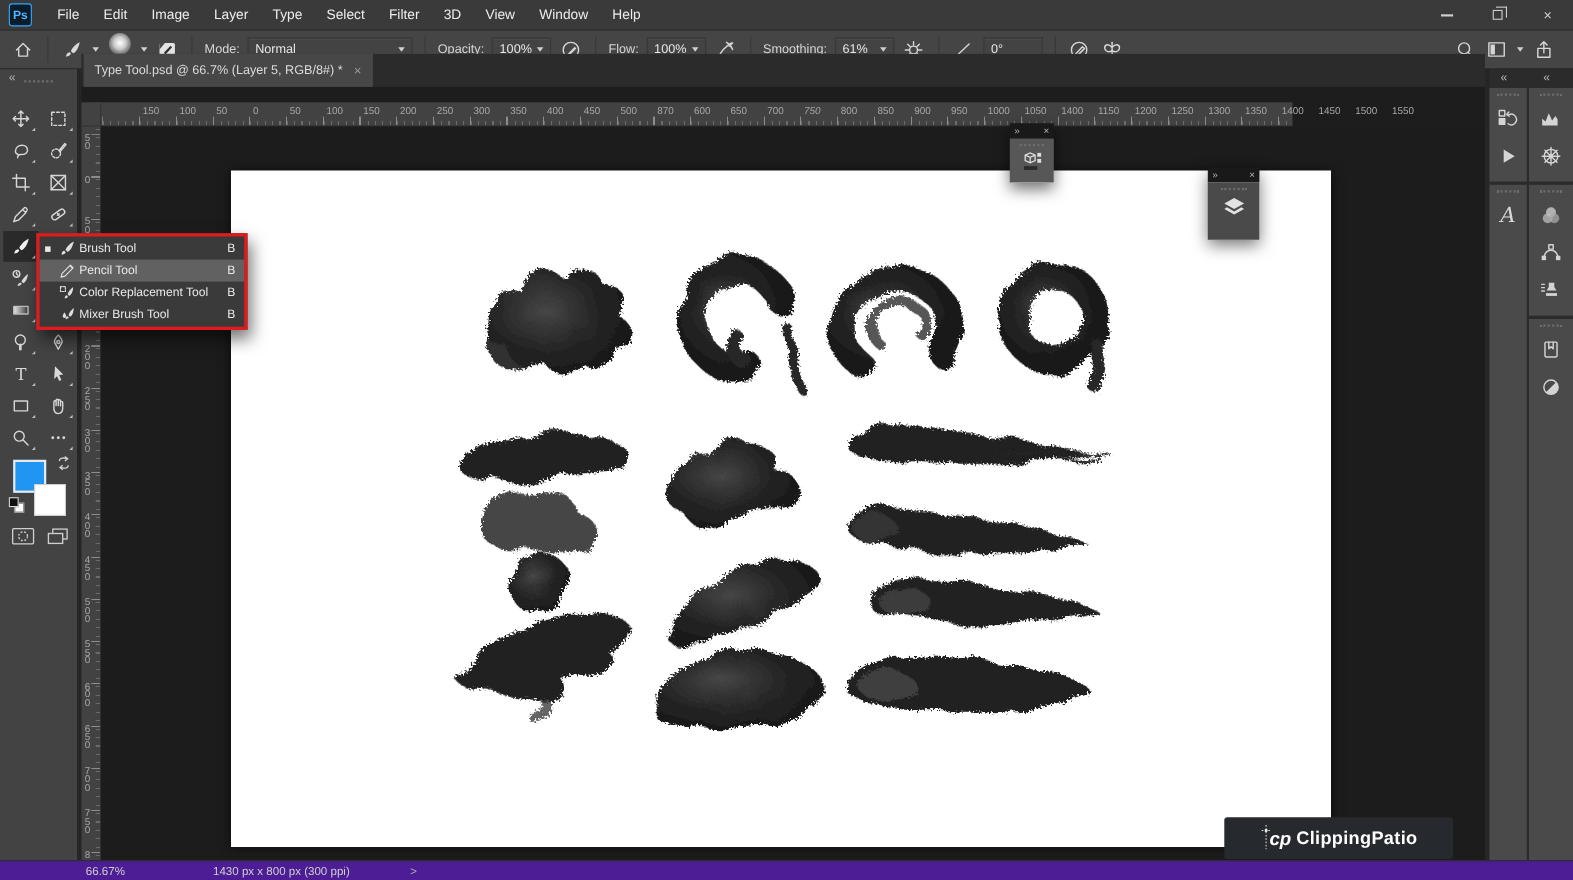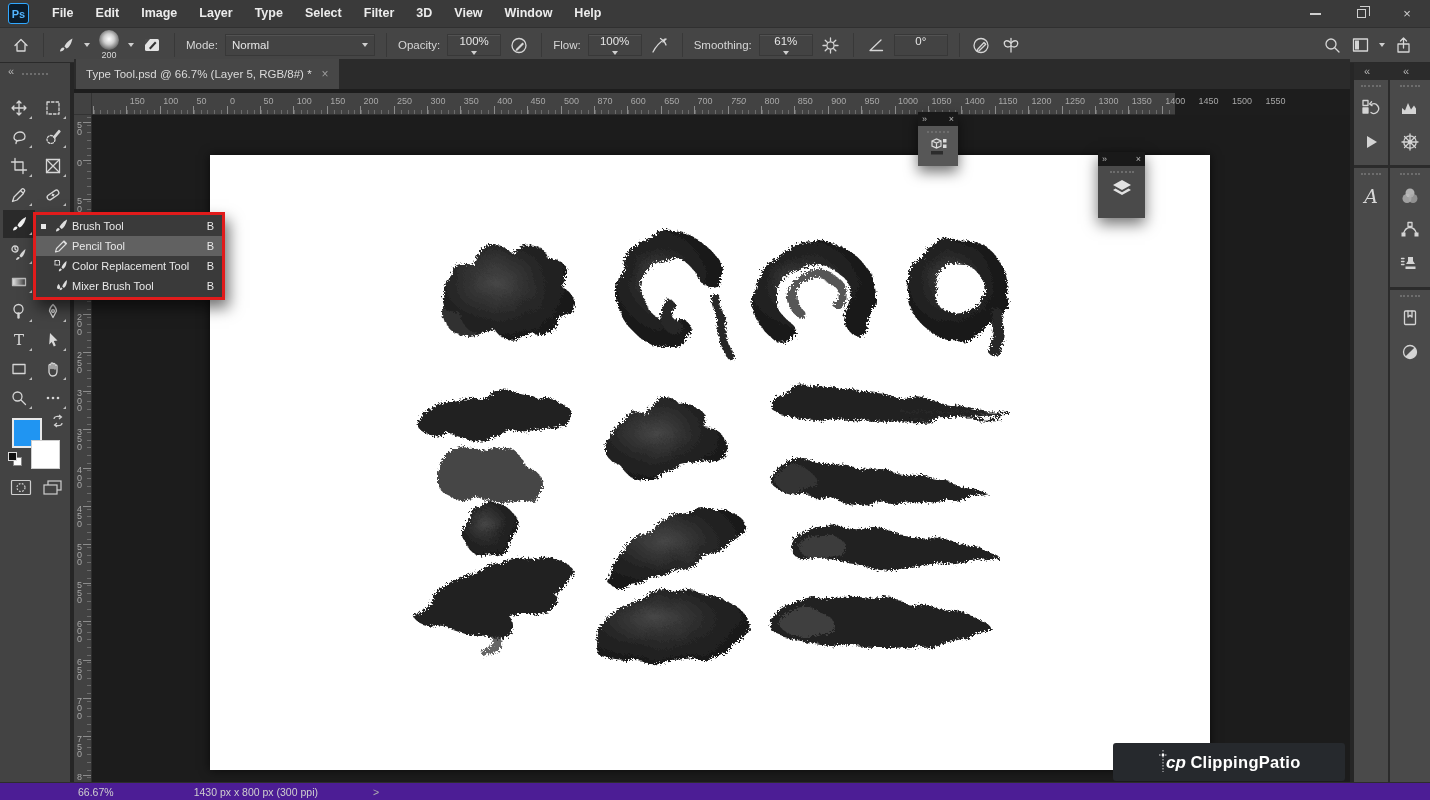--- a/index.html
+++ b/index.html
@@ -4,21 +4,21 @@
 <style>
   html,body{margin:0;padding:0;background:#101010;}
   *{box-sizing:border-box;}
   #app{position:relative;width:1430px;height:800px;overflow:hidden;
        font-family:"Liberation Sans",sans-serif;color:#ddd;background:#1d1d1d;}
   
   .menubar{position:absolute;left:0;top:0;width:1430px;height:27px;background:#3a3a3a;
            display:flex;align-items:center;padding-left:8px;}
   .ps-logo{width:21px;height:21px;border:1px solid #31a8ff;border-radius:3px;background:#0b1c2b;
            color:#53b5ff;font-size:11px;font-weight:bold;display:flex;align-items:center;justify-content:center;margin-right:12px;}
-  .menus{display:flex;align-items:center;height:100%;font-weight:bold;}
+  .menus{display:flex;align-items:center;height:100%;}
   .menu-item{padding:0 11px;font-size:12.5px;color:#ececec;line-height:27px;cursor:default;}
   .wincontrols{margin-left:auto;display:flex;height:100%;}
   .wc{width:46px;height:100%;display:flex;align-items:center;justify-content:center;color:#cfcfcf;}
   .wc-min{display:block;width:11px;height:2px;background:#cfcfcf;}
   .wc-restore{display:block;width:9px;height:9px;border:1px solid #cfcfcf;position:relative;}
   .wc-restore::before{content:"";position:absolute;left:2px;top:-4px;width:9px;height:9px;border:1px solid #cfcfcf;border-bottom:none;border-left:none;}
   .wc-x{font-size:13px;}
   
   .optionsbar{position:absolute;left:0;top:27px;width:1430px;height:36px;background:#454545;
               border-top:1px solid #303030;border-bottom:1px solid #2a2a2a;
@@ -27,42 +27,42 @@
   .ob-ico{width:22px;height:22px;display:flex;align-items:center;justify-content:center;flex:0 0 auto;}
   .ob-ico svg{stroke:#d6d6d6;fill:none;stroke-width:1.3;stroke-linecap:round;stroke-linejoin:round;}
   .caret{width:0;height:0;border-left:3.5px solid transparent;border-right:3.5px solid transparent;border-top:4px solid #cfcfcf;display:inline-block;}
   .brush-preview{display:flex;flex-direction:column;align-items:center;line-height:1;margin:0 2px;}
   .brush-dot{width:20px;height:20px;border-radius:50%;background:radial-gradient(circle at 50% 45%,#ffffff 0%,#cfcfcf 35%,#6d6d6d 70%,#454545 100%);}
   .brush-size{font-size:9px;color:#d8d8d8;margin-top:1px;}
   .ob-label{color:#d6d6d6;}
   .ob-select{height:22px;background:#434343;border:1px solid #383838;box-shadow:inset 0 1px 0 #525252;
              display:flex;align-items:center;justify-content:space-between;padding:0 6px;color:#e6e6e6;}
   .ob-select.wide{width:150px;}
-  .ob-select.num{width:54px;flex-direction:column;}
+  .ob-select.num{width:54px;}
   .spacer{flex:1;}
   
   .left-dock{position:absolute;left:0;top:63px;width:70px;height:719px;background:#434343;}
   .dock-collapse{position:absolute;left:8px;top:2px;font-size:11px;color:#b5b5b5;}
   .grip{border-top:2px dotted #6d6d6d;width:26px;height:2px;}
   .left-dock .grip{position:absolute;left:22px;top:10px;}
   .tool-cell{position:absolute;width:32px;height:28px;display:flex;align-items:center;justify-content:center;}
   .tool-cell::after{content:"";position:absolute;right:3px;bottom:3px;border-left:3px solid transparent;border-bottom:3px solid #bdbdbd;}
   .tool-cell.sel{background:#2a2a2a;}
   .tool-cell svg{stroke:#d6d6d6;fill:none;stroke-width:1.3;stroke-linecap:round;stroke-linejoin:round;}
   .fg-swatch{position:absolute;left:12px;top:418px;width:30px;height:30px;border:2px solid #e9e9e9;}
   .bg-swatch{position:absolute;left:31px;top:440px;width:29px;height:29px;background:#fff;border:1px solid #cfcfcf;}
   .swap-ico{position:absolute;left:50px;top:413px;}
   .mini-swatches{position:absolute;left:8px;top:452px;width:16px;height:16px;}
   .mini-swatches .b{position:absolute;left:0;top:0;width:9px;height:9px;background:#111;border:1px solid #ddd;z-index:2;}
   .mini-swatches .w{position:absolute;left:5px;top:5px;width:9px;height:9px;background:#fff;border:1px solid #888;}
   .mask-btn{position:absolute;display:flex;align-items:center;justify-content:center;width:28px;height:22px;}
   .mask-btn svg{stroke:#cfcfcf;fill:none;stroke-width:1.2;}
   
   .gap-strip{position:absolute;top:63px;width:4px;height:719px;background:#262626;}
-  .tabbar{position:absolute;left:74px;top:59px;width:1276px;height:30px;background:#2b2b2b;display:flex;align-items:flex-start;}
+  .tabbar{position:absolute;left:74px;top:49px;width:1276px;height:30px;background:#2b2b2b;display:flex;align-items:flex-start;}
   .tab{height:30px;margin-left:2px;background:#474747;display:flex;align-items:center;padding:0 10px;font-size:11.5px;color:#dadada;}
   .tab-x{margin-left:10px;color:#9d9d9d;font-size:12px;}
   .ruler-corner{position:absolute;left:74px;top:93px;width:18px;height:22px;background:#424242;border-right:1px solid #333;border-bottom:1px solid #333;}
   .h-ruler{position:absolute;left:86px;top:93px;width:1089px;height:22px;background:#424242;border-bottom:1px solid #2e2e2e;
     background-image:repeating-linear-gradient(to right,#8c8c8c 0 1px,transparent 1px 33.4px),
                      repeating-linear-gradient(to right,#6b6b6b 0 1px,transparent 1px 6.68px);
     background-size:100% 8px,100% 4px;background-position:7.4px bottom,0.7px bottom;background-repeat:no-repeat;}
   .hlab{position:absolute;top:3px;font-size:9px;color:#a8a8a8;transform:translateX(3px);}
   .v-ruler{position:absolute;left:74px;top:115px;width:18px;height:667px;background:#424242;border-right:1px solid #2e2e2e;
     background-image:repeating-linear-gradient(to bottom,#8c8c8c 0 1px,transparent 1px 38.4px),
@@ -104,21 +104,21 @@
   .dock-cell{height:34px;display:flex;align-items:center;justify-content:center;width:100%;}
   .dock-cell svg{stroke:#d4d4d4;fill:none;stroke-width:1.3;stroke-linecap:round;stroke-linejoin:round;}
   .charA{font-family:"DejaVu Serif",serif;font-style:italic;font-size:19px;color:#d8d8d8;}
   
   .statusbar{position:absolute;left:0;top:782px;width:1430px;height:18px;background:#4c1d95;border-top:1px solid #2d2d2d;
              display:flex;align-items:center;font-size:10.5px;color:#cfcfcf;}
   .sb-zoom{margin-left:78px;}
   .sb-dims{margin-left:80px;}
   .sb-chevron{margin-left:55px;color:#b0b0b0;}
   
-  .watermark{position:absolute;left:1113px;top:743px;width:232px;height:38px;background:#26292d;border-radius:3px;
+  .watermark{position:absolute;left:1113px;top:743px;width:208px;height:38px;background:#26292d;border-radius:3px;
              display:flex;align-items:center;justify-content:center;gap:3px;z-index:60;}
   .wm-name{color:#ffffff;font-size:16.5px;font-weight:600;letter-spacing:.3px;}
 </style>
 </head>
 <body>
 
 <div id="app">
 
   <header class="menubar">
     <div class="ps-logo">Ps</div>

